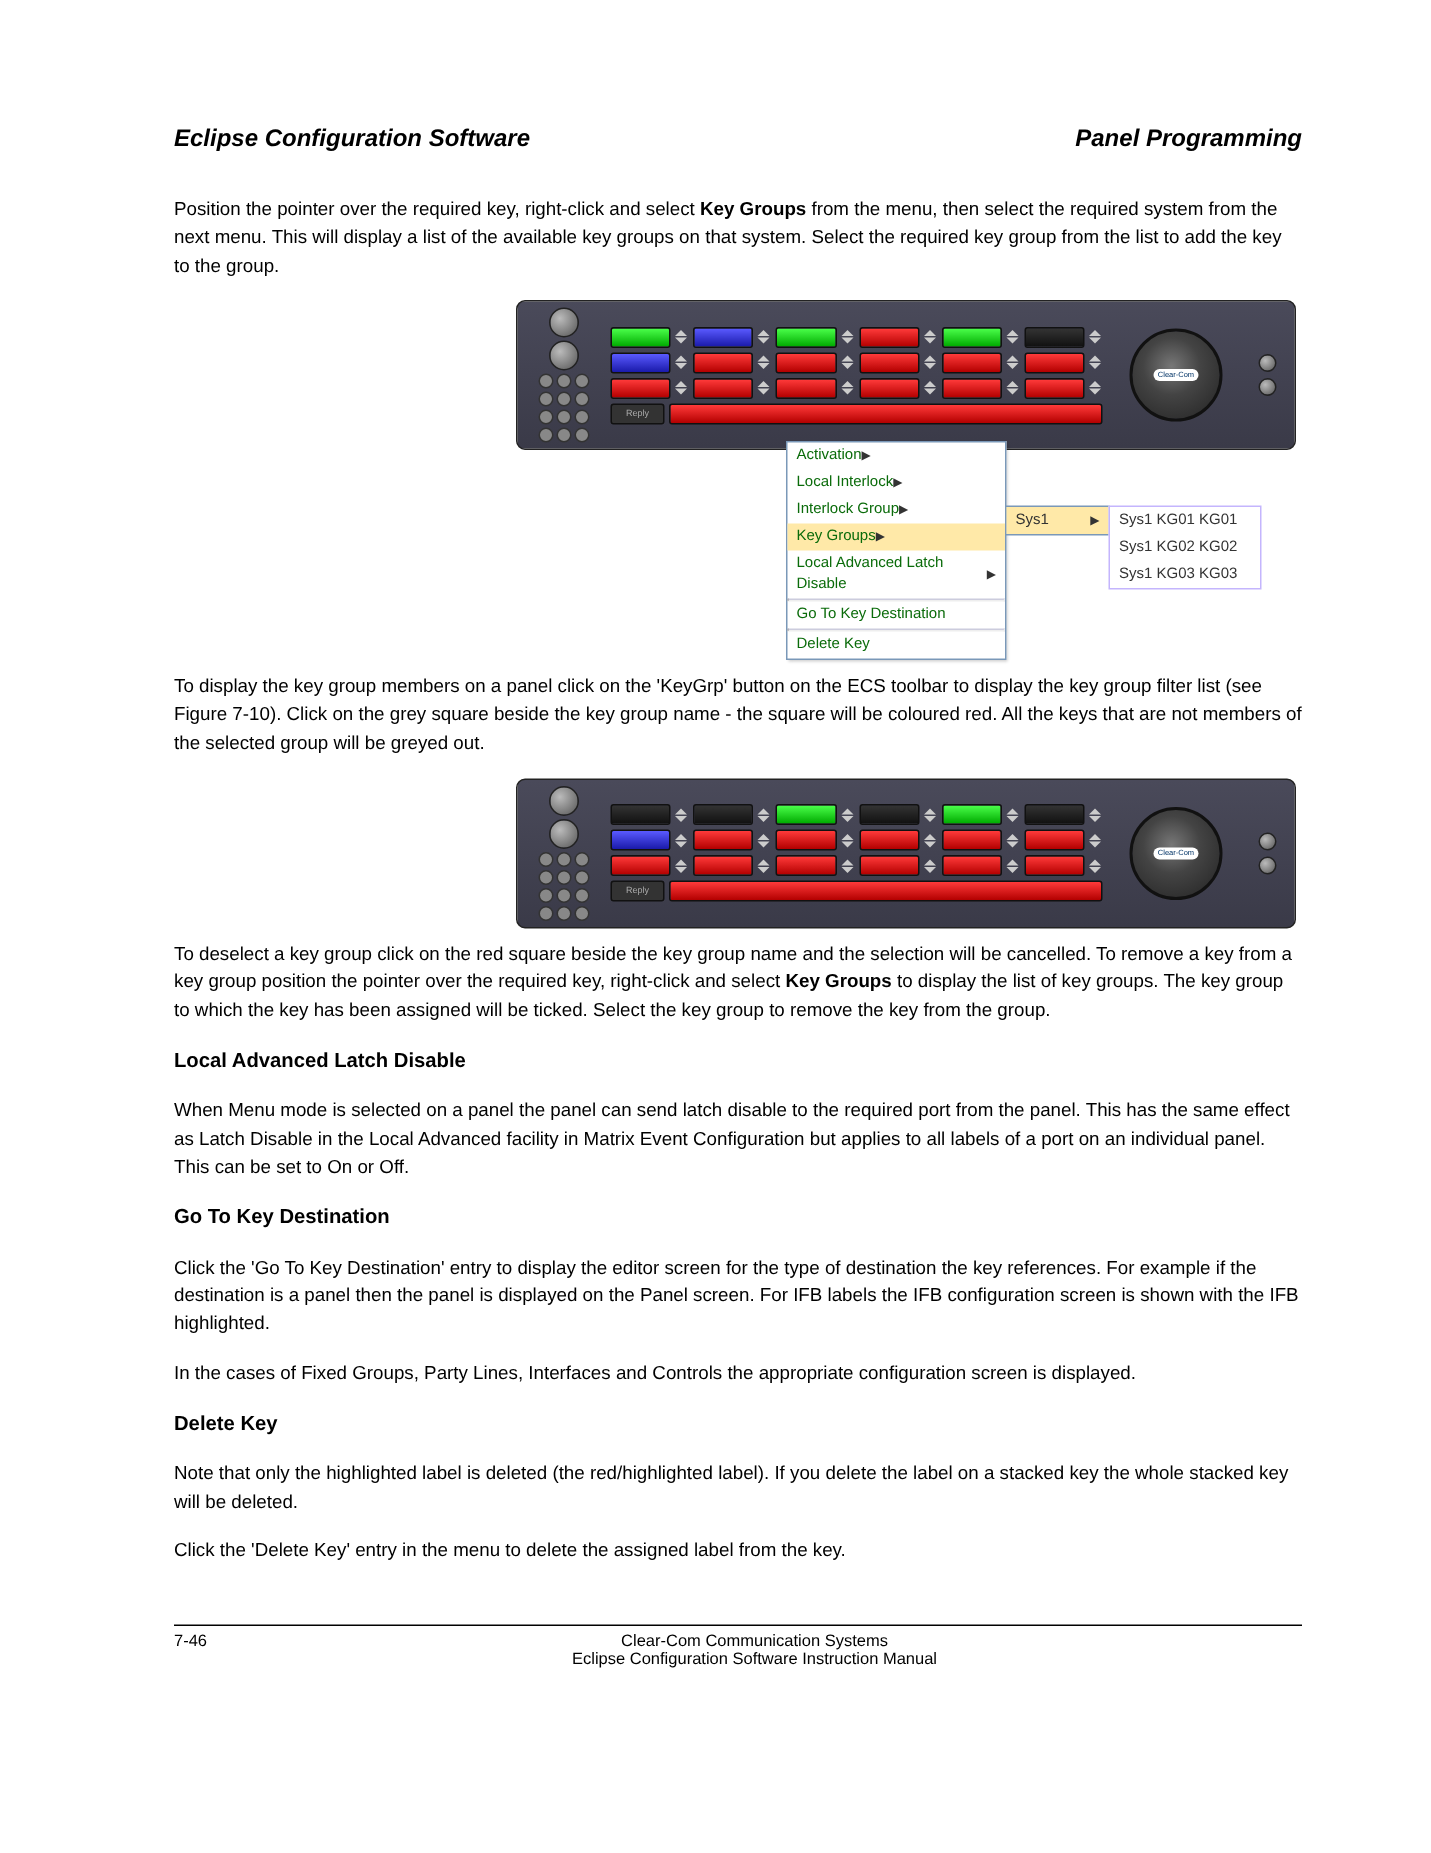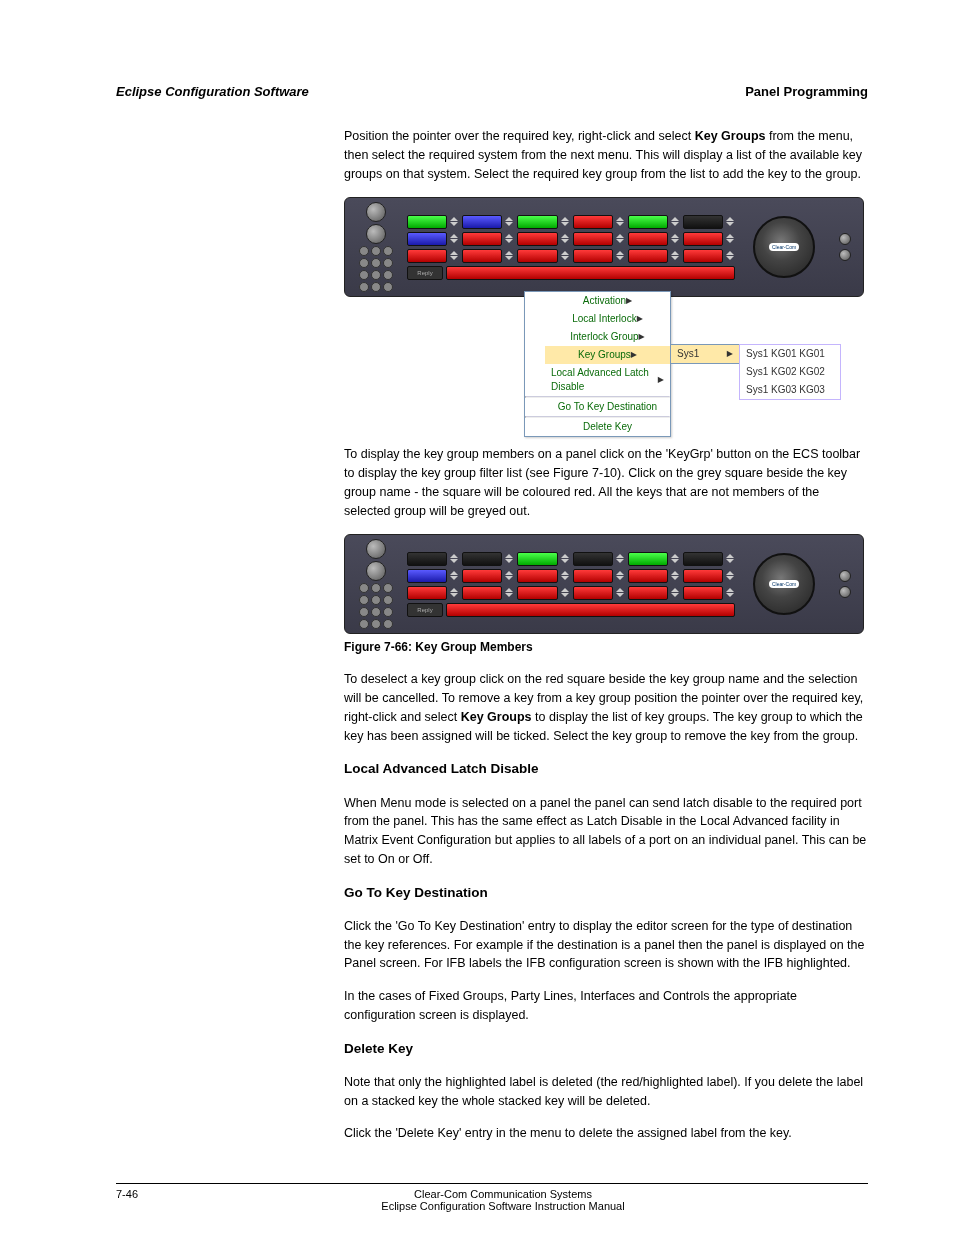--- a/index.html
+++ b/index.html
@@ -10,25 +10,25 @@
     color: #000;
     background: #fff;
   }
   .page {
     width: 954px;
     margin: 0 auto;
     padding: 84px 86px 40px 116px;
     box-sizing: border-box;
   }
   .header-line {
-    font-size: 13px;
+    font-size: 16px;
     margin-bottom: 28px;
   }
   .header-title { float: left; font-weight: bold; font-style: italic; }
-  .header-sub { float: right; font-weight: bold; }
+  .header-sub { float: right; font-weight: bold; font-style: italic; }
   .clear { clear: both; }
   .body-text { line-height: 1.5; margin-bottom: 14px; }
   .inline-bold { font-weight: bold; }
   .figure-wrap { margin: 8px 0 8px 0; }
   .figure {
     display: block;
     width: 520px;
     margin-left: 228px;
     background: #fff;
   }
@@ -120,49 +120,48 @@
     margin-left: 180px;
     margin-top: -6px;
     background: #fff;
     border: 1px solid #7a98b8;
     font-size: 10px;
     box-shadow: 1px 1px 2px rgba(0,0,0,0.2);
   }
   .ctx-item {
     padding: 2px 6px;
     color: #0a6b0a;
-    display: flex; justify-content: center; align-items:center;
+    display: flex; justify-content: flex-start; align-items:center;
     border-bottom: 0;
     line-height: 14px;
-    margin-left: 20px;
   }
   .ctx-item.sel { background: #ffe9a8; }
   .ctx-arrow { font-size: 8px; color:#333; }
   .ctx-sep { border-top: 1px solid #ccd; margin: 0; }
   .sub-menu {
-    position: absolute; left: 145px; top: 52px;
+    position: absolute; left: 145px; top: 42px;
     width: 68px; background:#fff; border:1px solid #7a98b8; font-size:10px;
   }
   .sub-item { padding:2px 6px; display:flex; justify-content:space-between; background:#ffe9a8; color:#333; line-height:14px;}
   .sub2 {
     position:absolute; left: 68px; top: -1px;
     width: 100px; background:#fff; border:1px solid #c4b5fd;
   }
   .sub2 .s2i { padding:2px 6px; color:#333; line-height:14px;}
   .fig-caption {
     font-weight: bold; font-size: 12px; margin: 6px 0 16px 228px;
   }
   .divider {
     border: none;
     border-top: 1px solid #000;
     margin: 40px 0 4px 0;
   }
   .footer { font-size: 11px; display:flex; justify-content:space-between; }
   .footer-center { text-align:center; flex:1; }
-  .ind-left { margin-left: 228px; }
+  .ind-left { }
 </style>
 </head>
 <body>
 
 <div class="page">
   <div class="header-line">
     <span class="header-title">Eclipse Configuration Software</span>
     <span class="header-sub">Panel Programming</span>
     <div class="clear"></div>
   </div>
@@ -537,21 +536,20 @@
           <div class="speaker">
               <span class="speaker-badge">Clear-Com</span>
             </div>
         </div>
         <div class="panel-right-ctrls">
           <div class="tiny-knob"></div>
           <div class="tiny-knob"></div>
         </div>
       </div>
     </div>
-    <div class="fig-caption">Figure 7-66: Key Group Members</div>
   </div>
 
   <div class="body-text ind-left">
     <span>To deselect a key group click on the red square beside the key group name and the selection will be cancelled. To remove a key from a key group position the pointer over the required key, right-click and select </span><span class="inline-bold">Key Groups</span><span> to display the list of key groups. The key group to which the key has been assigned will be ticked. Select the key group to remove the key from the group.</span>
   </div>
 
   <div class="body-text ind-left inline-bold" style="font-size:13.5px">Local Advanced Latch Disable</div>
   <div class="body-text ind-left">When Menu mode is selected on a panel the panel can send latch disable to the required port from the panel. This has the same effect as Latch Disable in the Local Advanced facility in Matrix Event Configuration but applies to all labels of a port on an individual panel. This can be set to On or Off.</div>
 
   <div class="body-text ind-left inline-bold" style="font-size:13.5px">Go To Key Destination</div>

